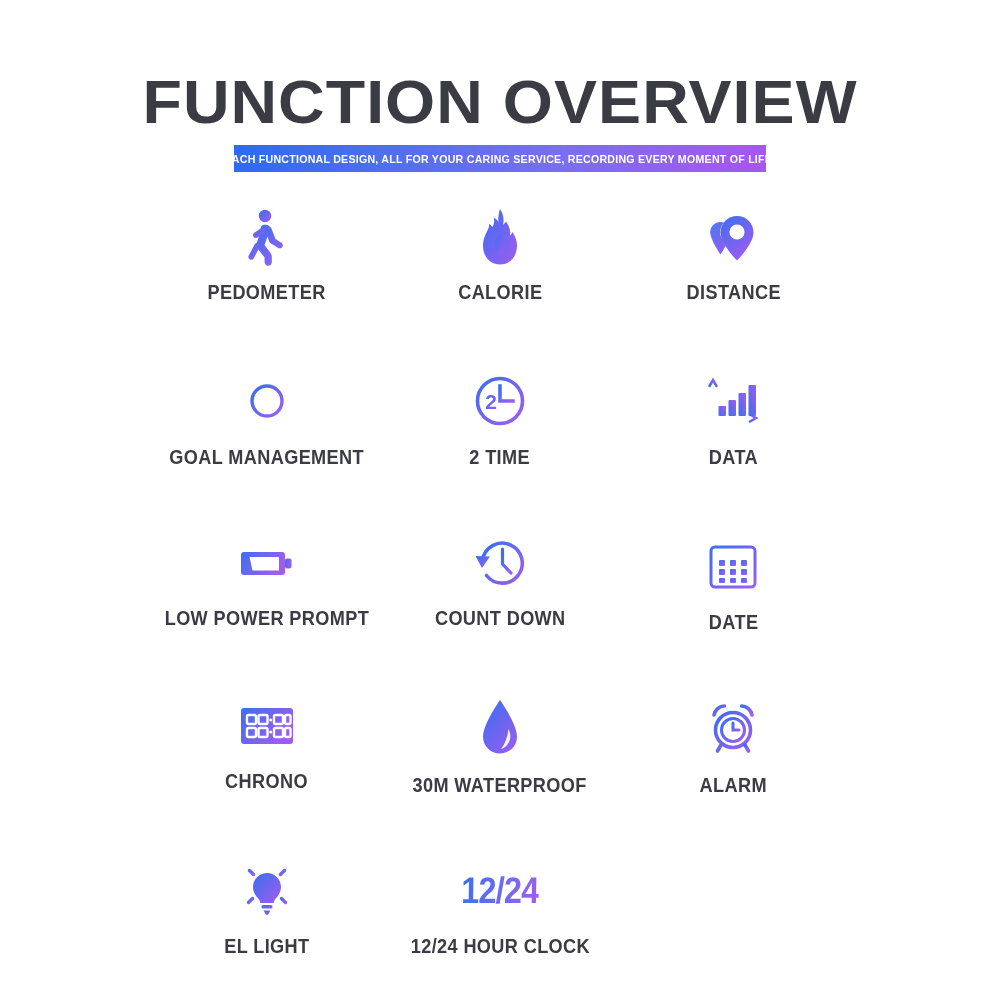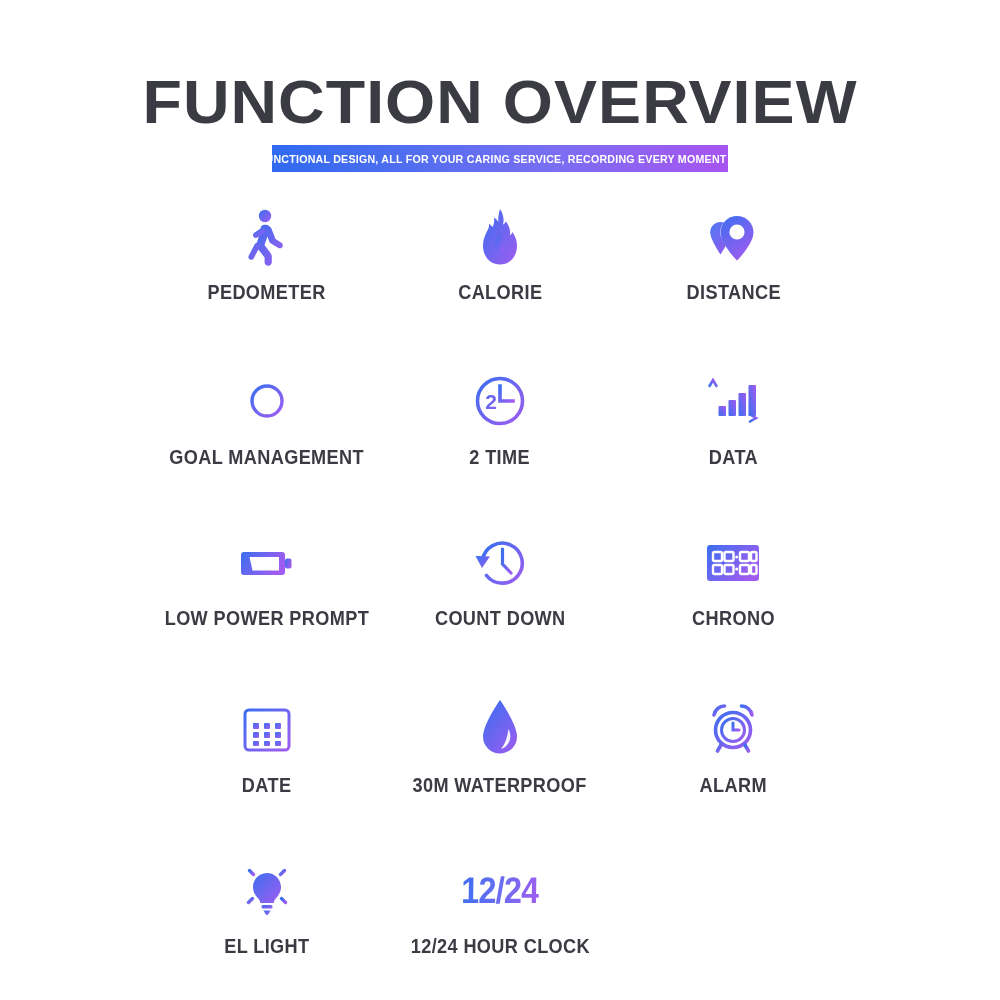--- a/index.html
+++ b/index.html
@@ -36,21 +36,21 @@
     white-space: nowrap;
   }
 
   .subtitle-wrap {
     margin-top: 12px;
     display: flex;
     justify-content: center;
   }
 
   .subtitle-banner {
-    width: 456px;
+    width: 532px;
     height: 27px;
     display: flex;
     align-items: center;
     justify-content: center;
     background: linear-gradient(90deg, #2f6af0 0%, #4f6ef0 28%, #7a6ef2 62%, #a855f0 100%);
   }
 
   .subtitle-text {
     font-family: "Liberation Sans Narrow", "Liberation Sans", sans-serif;
     font-size: 11.2px;
@@ -293,20 +293,51 @@
           <path fill="none" stroke="url(#g8)" stroke-width="3.6" stroke-linecap="round" d="M12.5 26 A20 20 0 1 1 16.5 41.5"></path>
           <polygon points="5.5,22 20,22.5 12,34" fill="url(#g8)"></polygon>
           <g stroke="url(#g8)" fill="none" stroke-width="3.2" stroke-linecap="round">
             <polyline points="32.5,15 32.5,30 41,39"></polyline>
           </g>
         </svg>
       </div>
       <div class="cell-label">COUNT DOWN</div>
     </div>
 
+    <div class="cell r4">
+      <div class="icon-box">
+        <svg width="56" height="58" viewBox="0 0 56 58">
+          <defs>
+              <linearGradient id="g10" x1="0" y1="0" x2="1" y2="1">
+            <stop offset="0%" stop-color="#3b6ff0"></stop>
+                <stop offset="100%" stop-color="#a05cf0"></stop>
+          </linearGradient>
+            </defs>
+          <rect x="6" y="11" width="44" height="40" rx="4" fill="none" stroke="url(#g10)" stroke-width="3"></rect>
+          <g stroke="url(#g10)" stroke-width="3" stroke-linecap="round">
+            <line x1="16" y1="5" x2="16" y2="15"></line>
+            <line x1="28" y1="5" x2="28" y2="15"></line>
+            <line x1="40" y1="5" x2="40" y2="15"></line>
+          </g>
+          <g fill="url(#g10)">
+            <rect x="14" y="24" width="6" height="6" rx="1"></rect>
+            <rect x="25" y="24" width="6" height="6" rx="1"></rect>
+            <rect x="36" y="24" width="6" height="6" rx="1"></rect>
+            <rect x="14" y="33" width="6" height="6" rx="1"></rect>
+            <rect x="25" y="33" width="6" height="6" rx="1"></rect>
+            <rect x="36" y="33" width="6" height="6" rx="1"></rect>
+            <rect x="14" y="42" width="6" height="5" rx="1"></rect>
+            <rect x="25" y="42" width="6" height="5" rx="1"></rect>
+            <rect x="36" y="42" width="6" height="5" rx="1"></rect>
+          </g>
+        </svg>
+      </div>
+      <div class="cell-label">DATE</div>
+    </div>
+
     <div class="cell r3">
       <div class="icon-box">
         <svg width="58" height="44" viewBox="0 0 58 44">
           <defs>
               <linearGradient id="g9" x1="0" y1="0" x2="1" y2="0.6">
             <stop offset="0%" stop-color="#3b6ff0"></stop>
                 <stop offset="100%" stop-color="#a05cf0"></stop>
           </linearGradient>
             </defs>
           <rect x="3" y="4" width="52" height="36" rx="3" fill="url(#g9)"></rect>
@@ -324,51 +355,20 @@
             <circle cx="32.7" cy="16" r="1.5"></circle>
             <circle cx="32.7" cy="28" r="1.5"></circle>
           </g>
         </svg>
       </div>
       <div class="cell-label">CHRONO</div>
     </div>
 
     <div class="cell r4">
       <div class="icon-box">
-        <svg width="56" height="58" viewBox="0 0 56 58">
-          <defs>
-              <linearGradient id="g10" x1="0" y1="0" x2="1" y2="1">
-            <stop offset="0%" stop-color="#3b6ff0"></stop>
-                <stop offset="100%" stop-color="#a05cf0"></stop>
-          </linearGradient>
-            </defs>
-          <rect x="6" y="11" width="44" height="40" rx="4" fill="none" stroke="url(#g10)" stroke-width="3"></rect>
-          <g stroke="url(#g10)" stroke-width="3" stroke-linecap="round">
-            <line x1="16" y1="5" x2="16" y2="15"></line>
-            <line x1="28" y1="5" x2="28" y2="15"></line>
-            <line x1="40" y1="5" x2="40" y2="15"></line>
-          </g>
-          <g fill="url(#g10)">
-            <rect x="14" y="24" width="6" height="6" rx="1"></rect>
-            <rect x="25" y="24" width="6" height="6" rx="1"></rect>
-            <rect x="36" y="24" width="6" height="6" rx="1"></rect>
-            <rect x="14" y="33" width="6" height="6" rx="1"></rect>
-            <rect x="25" y="33" width="6" height="6" rx="1"></rect>
-            <rect x="36" y="33" width="6" height="6" rx="1"></rect>
-            <rect x="14" y="42" width="6" height="5" rx="1"></rect>
-            <rect x="25" y="42" width="6" height="5" rx="1"></rect>
-            <rect x="36" y="42" width="6" height="5" rx="1"></rect>
-          </g>
-        </svg>
-      </div>
-      <div class="cell-label">DATE</div>
-    </div>
-
-    <div class="cell r4">
-      <div class="icon-box">
         <svg width="44" height="62" viewBox="0 0 44 62">
           <defs>
               <linearGradient id="g11" x1="0.1" y1="0" x2="0.9" y2="1">
             <stop offset="0%" stop-color="#3b6ff0"></stop>
                 <stop offset="100%" stop-color="#9a5cf0"></stop>
           </linearGradient>
             </defs>
           <path fill="url(#g11)" d="M22 3 C22 3 5 27 5 39.5 C5 49 12.6 56.5 22 56.5 C31.4 56.5 39 49 39 39.5 C39 27 22 3 22 3 Z"></path>
           <path fill="#ffffff" fill-opacity="0.92" d="M30.5 32 C32.5 36 33 40 31.5 44 C30 48 26.5 51 23 52 C27 47 29.5 40 30.5 32 Z"></path>
         </svg>

